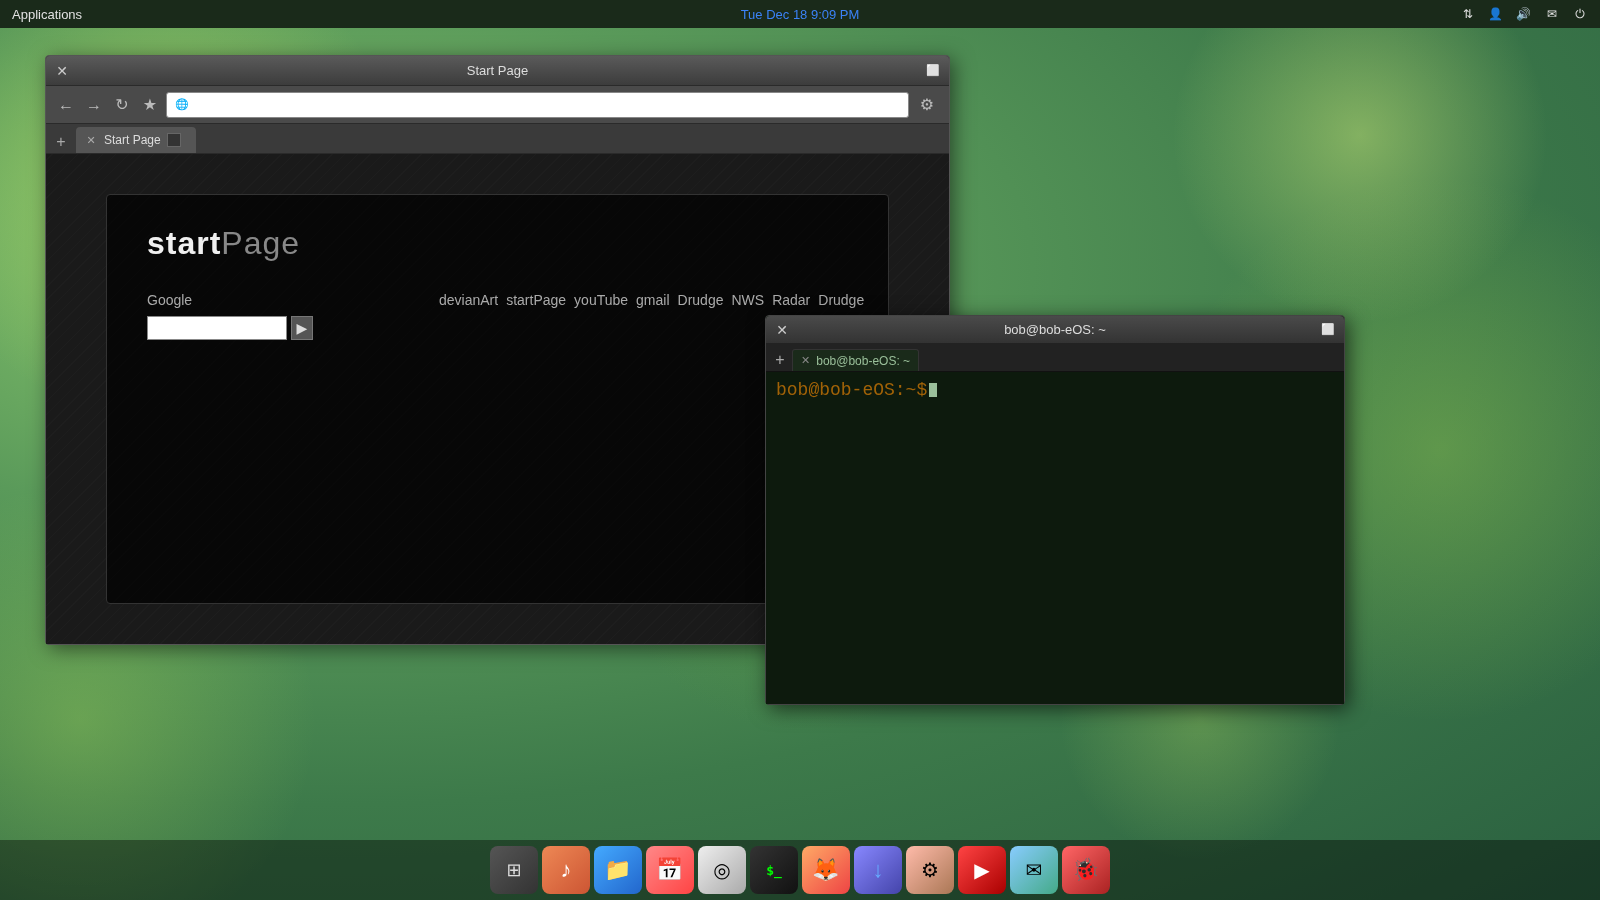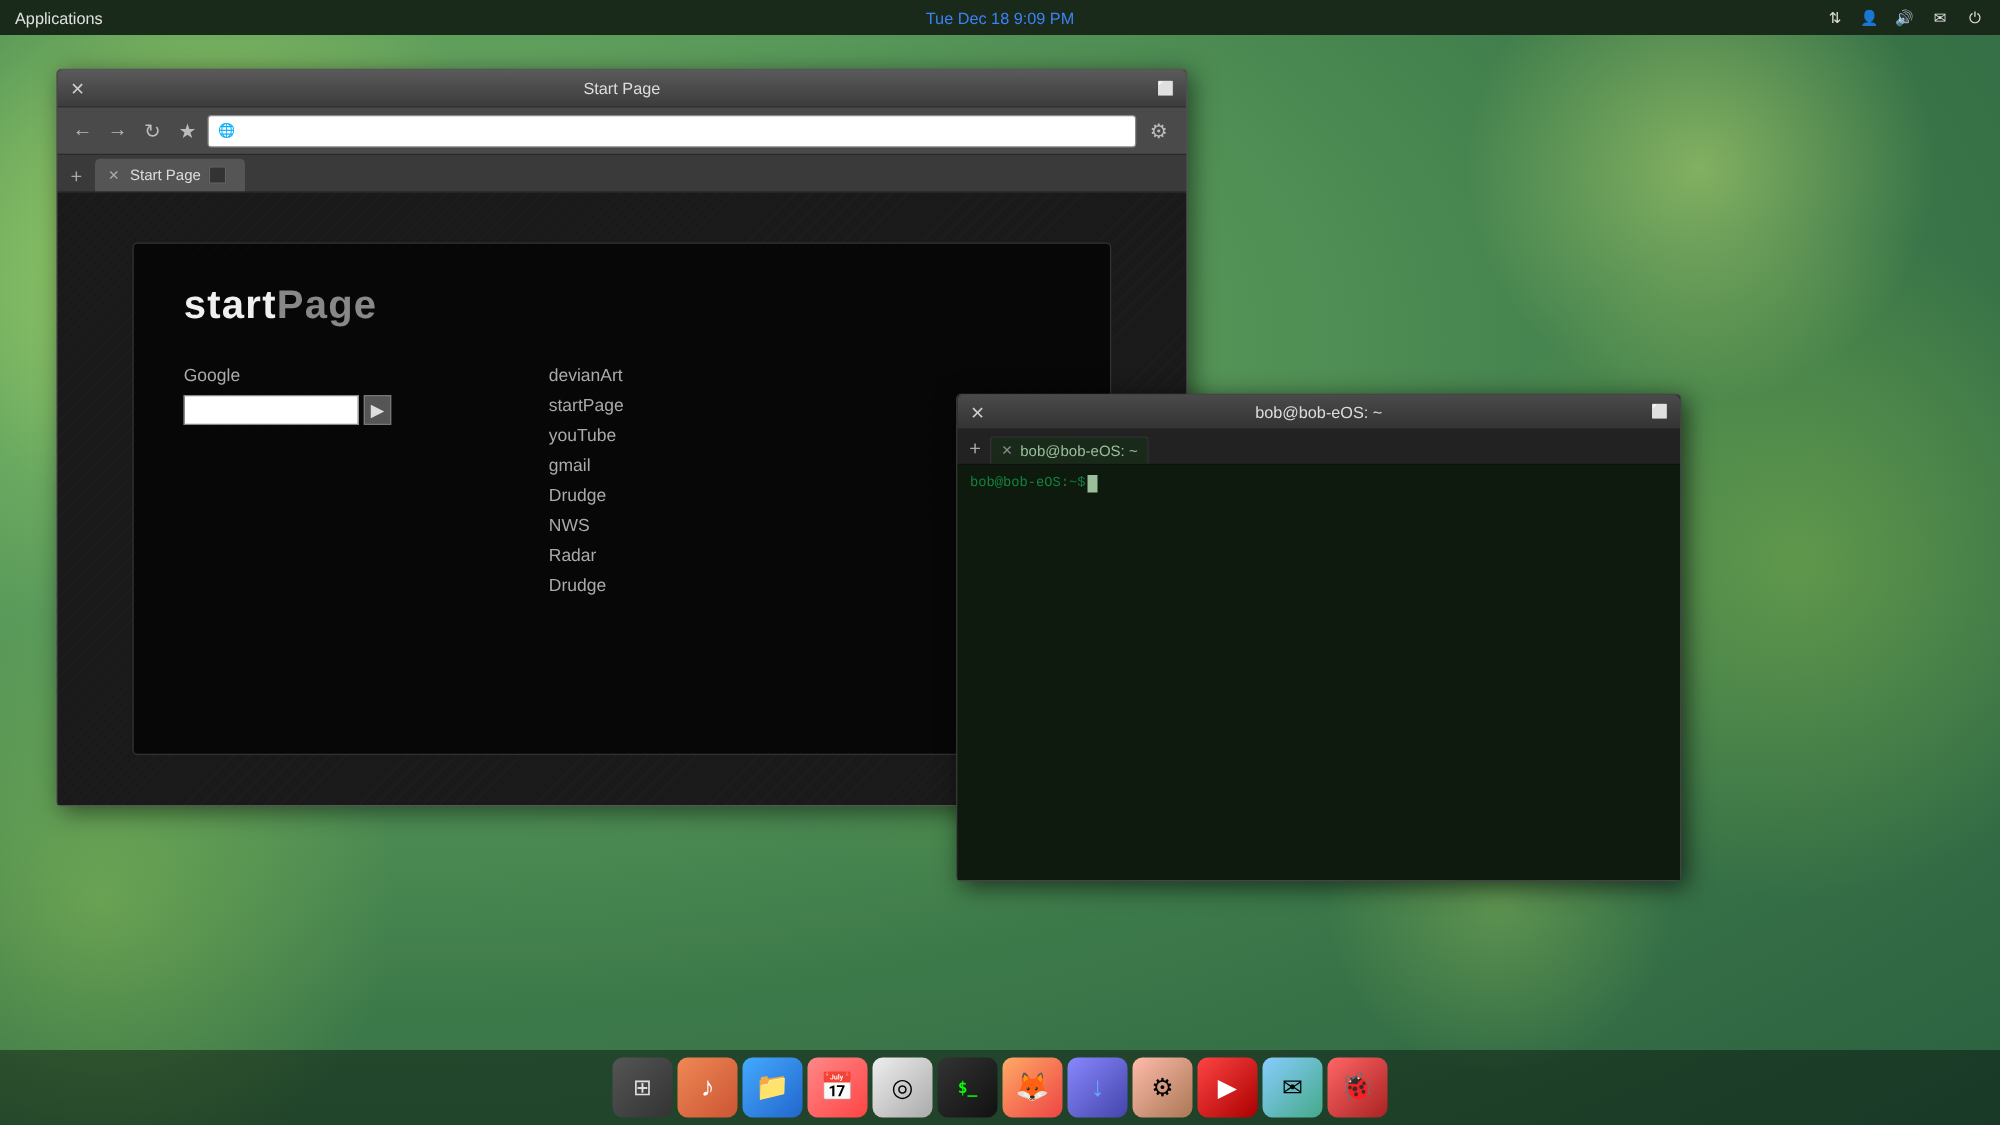--- a/index.html
+++ b/index.html
@@ -301,21 +301,21 @@
       letter-spacing: 1px;
     }
 
     .start-text-start {
       color: #f0f0f0;
       font-weight: bold;
     }
 
     .start-text-page {
       color: #888;
-      font-weight: bold;
+      font-weight: normal;
     }
 
     .start-page-body {
       display: flex;
       gap: 92px;
     }
 
     .search-section {
       min-width: 200px;
     }
@@ -349,21 +349,20 @@
       cursor: pointer;
       color: #ddd;
       font-size: 14px;
       display: flex;
       align-items: center;
       justify-content: center;
     }
 
     .links-section {
       display: flex;
-      flex-direction: column;
       gap: 8px;
     }
 
     .start-link {
       color: #aaa;
       font-size: 14px;
       cursor: pointer;
       text-decoration: none;
     }
 
@@ -473,22 +472,22 @@
       cursor: pointer;
       color: #888;
       font-size: 11px;
     }
 
     .terminal-content {
       flex: 1;
       background: #0d1a0d;
       padding: 8px 10px;
       font-family: 'Courier New', monospace;
-      font-size: 11px;
-      color: #15803d;
+      font-size: 18px;
+      color: #a16207;
       overflow: hidden;
     }
 
     .terminal-prompt {
       display: flex;
       align-items: center;
     }
 
     .terminal-cursor {
       display: inline-block;

